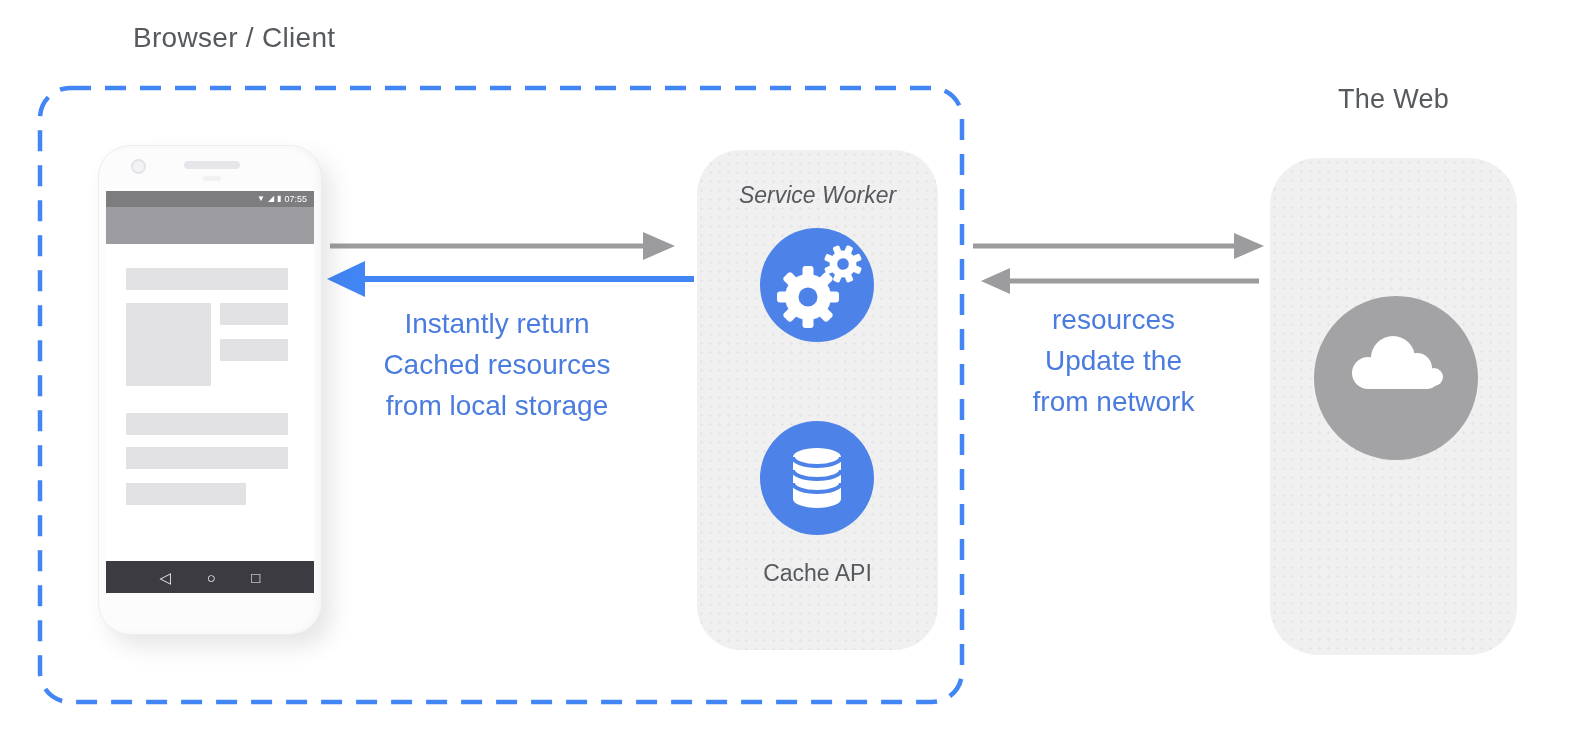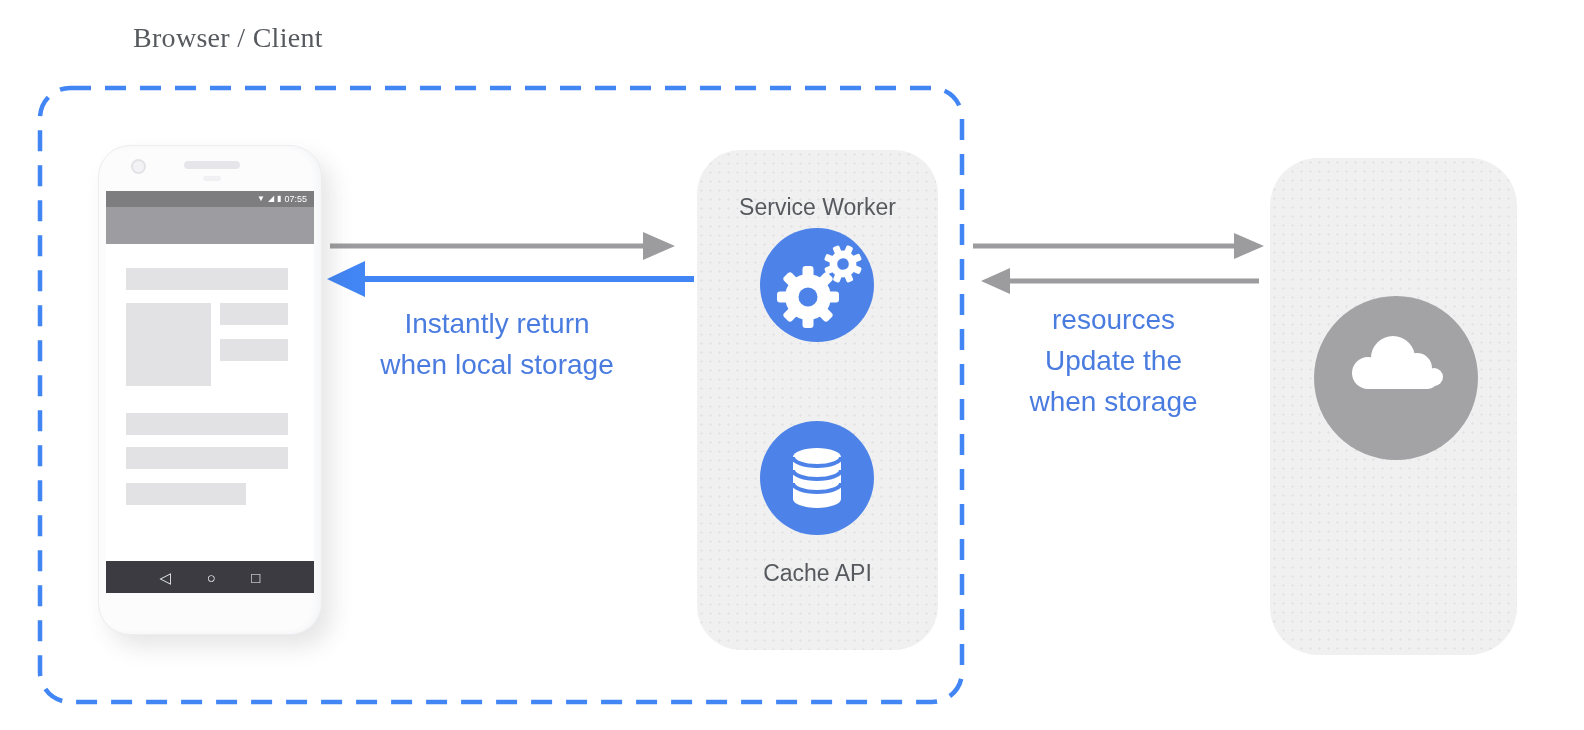--- a/index.html
+++ b/index.html
@@ -14,32 +14,32 @@
     --statusbar-gray:#7d7d80;
     --appbar-gray:#9d9da1;
     --block-gray:#e2e2e4;
     --navbar-dark:#3b3b41;
   }
   *{box-sizing:border-box;margin:0;padding:0;}
   body{background:#fff;font-family:"Liberation Sans",sans-serif;}
   .canvas{position:relative;width:1584px;height:730px;background:#fff;overflow:hidden;}
   .overlay{position:absolute;left:0;top:0;width:1584px;height:730px;pointer-events:none;}
 
-  .diagram-label{position:absolute;color:var(--title-gray);letter-spacing:.3px;font-family:Liberation Serif, serif;}
+  .diagram-label{position:absolute;color:var(--title-gray);letter-spacing:.3px;}
   .browser-label{left:133px;top:22px;font-size:28px;}
   .web-label{left:1270px;top:84px;width:247px;text-align:center;font-size:27px;}
 
   
   .panel{position:absolute;background-color:var(--panel-bg);
     background-image:radial-gradient(var(--panel-dot) 1px,transparent 1.3px);
     background-size:9px 9px;}
   .sw-panel{left:697px;top:150px;width:241px;height:500px;border-radius:44px;}
   .web-panel{left:1270px;top:158px;width:247px;height:497px;border-radius:48px;}
   .panel-title{position:absolute;left:0;right:0;text-align:center;color:var(--title-gray);font-size:23px;}
-  .sw-title{top:44px;}
+  .sw-title{top:32px;font-style:italic;}
   .sw-caption{top:410px;}
 
   .icon-circle{position:absolute;border-radius:50%;background:var(--circle-blue);}
   .gear-circle{left:63px;top:78px;width:114px;height:114px;}
   .db-circle{left:63px;top:271px;width:114px;height:114px;}
   .web-circle{left:44px;top:138px;width:164px;height:164px;background:var(--web-circle-gray);}
   .icon-circle svg{display:block;width:100%;height:100%;}
 
   
   .flow-caption{position:absolute;text-align:center;color:var(--text-blue);font-size:28px;line-height:41px;}
@@ -95,20 +95,21 @@
     </g>
 
     <g fill="var(--accent)" stroke="var(--accent)">
       <line x1="817" y1="354" x2="817" y2="408" stroke-width="5"></line>
       <polygon points="804,357 817,340 830,357" stroke="none"></polygon>
       <polygon points="804,405 817,422 830,405" stroke="none"></polygon>
     </g>
   </svg>
 
   <div class="diagram-label browser-label">Browser / Client</div>
+  <div class="diagram-label web-label">The Web</div>
 
   <div class="phone">
     <div class="camera"></div>
     <div class="speaker"></div>
     <div class="mic-dot"></div>
     <div class="screen">
       <div class="statusbar">
         <span class="sicon">▼</span>
         <span class="sicon">◢</span>
         <span class="sicon">▮</span>
@@ -127,21 +128,22 @@
       <div class="navbar">
         <span>◁</span>
         <span>○</span>
         <span>□</span>
       </div>
     </div>
   </div>
 
   <div class="flow-caption client-caption">
     <div>Instantly return</div>
-    <div>when local storage</div>
+    <div>Cached resources</div>
+    <div>from local storage</div>
   </div>
 
   <div class="panel sw-panel">
     <div class="panel-title sw-title">Service Worker</div>
     <div class="icon-circle gear-circle">
       <svg viewBox="-57 -57 114 114">
         <g transform="translate(-9,12)">
           <g fill="#fff">
             <circle r="23"></circle>
             <g>
@@ -186,21 +188,21 @@
           </g>
         </g>
       </svg>
     </div>
     <div class="panel-title sw-caption">Cache API</div>
   </div>
 
   <div class="flow-caption network-caption">
     <div>resources</div>
     <div>Update the</div>
-    <div>when storage</div>
+    <div>from network</div>
   </div>
 
   <div class="panel web-panel">
     <div class="icon-circle web-circle">
       <svg viewBox="-82 -82 164 164">
         <g fill="#fff" transform="translate(2,-13)">
           <circle cx="-30" cy="8" r="16"></circle>
           <circle cx="-5" cy="-7" r="22"></circle>
           <circle cx="19" cy="3" r="15"></circle>
           <circle cx="36" cy="12" r="9"></circle>

